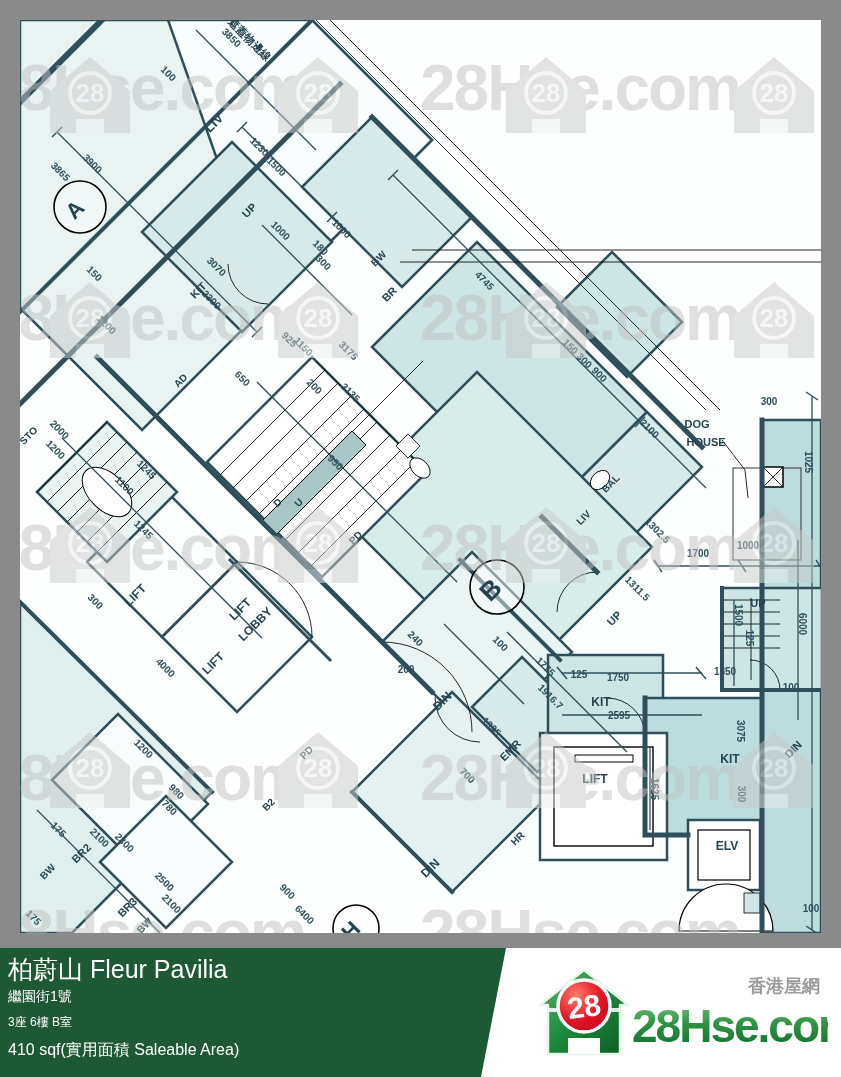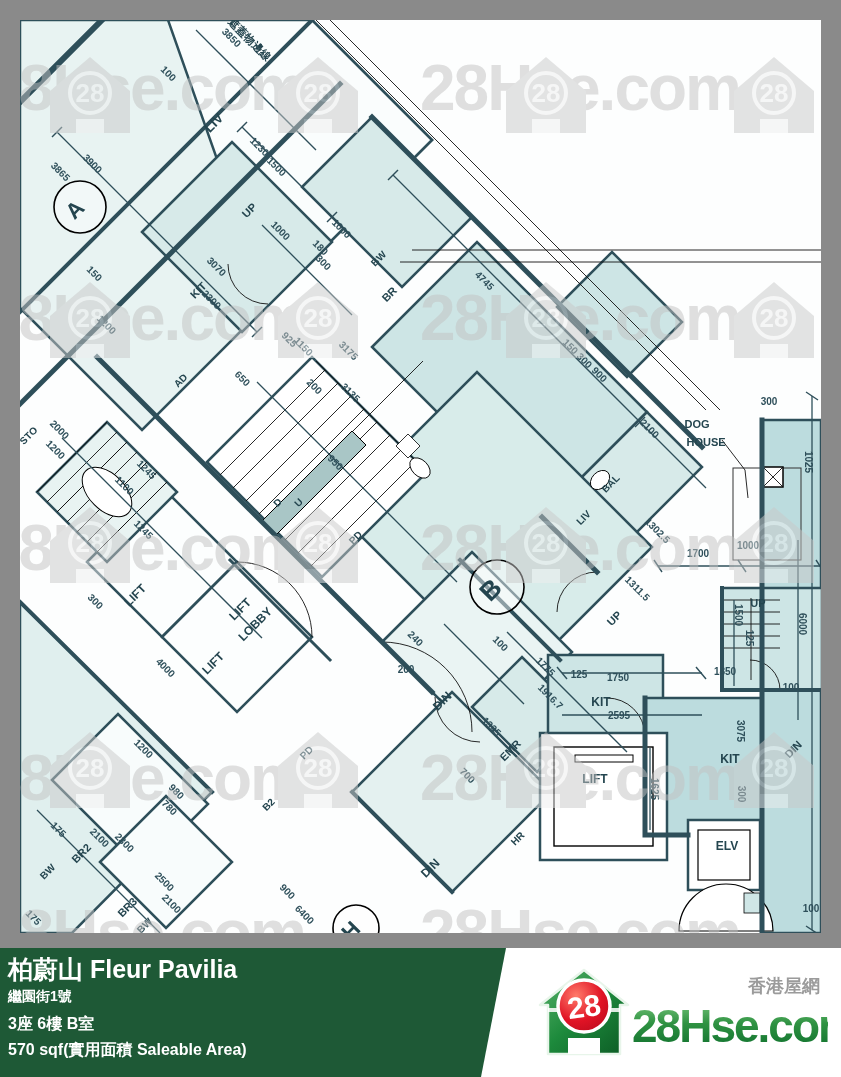--- a/index.html
+++ b/index.html
@@ -12,24 +12,24 @@
   .dimline{stroke:#2e4f5a;stroke-width:1.3;fill:none;}
   .tick{stroke:#2e4f5a;stroke-width:1.4;}
   .room-label{fill:#24454f;font-weight:bold;font-family:"Liberation Sans",sans-serif;}
   .dim-label{fill:#2e4f5a;font-weight:bold;font-family:"Liberation Sans",sans-serif;}
   .wm-text{fill:#c2c2c2;font-weight:bold;font-size:64px;letter-spacing:-2px;
            font-family:"Liberation Sans",sans-serif;}
   .marker-circle{fill:rgba(255,255,255,0.45);stroke:#000;stroke-width:1.6;}
   
   #footer-green{position:absolute;left:0;top:948px;width:841px;height:129px;
       background:#1e5936;clip-path:polygon(0 0,506px 0,481px 129px,0 129px);}
-  .ft{position:absolute;color:#fff;font-weight:bold;white-space:nowrap;}
+  .ft{position:absolute;color:#fff;font-weight:normal;white-space:nowrap;}
   #ft-title{left:8px;top:953px;font-size:25px;}
   #ft-addr{left:8px;top:988px;font-size:14px;}
-  #ft-unit{left:8px;top:1014px;font-size:16px;}
+  #ft-unit{left:8px;top:1014px;font-size:12px;}
   #ft-area{left:8px;top:1040px;font-size:16px;}
   #logo-svg{position:absolute;left:528px;top:958px;}
 </style>
 </head>
 <body>
 
 <div id="page">
 
 <svg id="plan-svg" width="841" height="948" viewBox="0 0 841 948">
   <defs>
@@ -404,21 +404,21 @@
     <rect x="0" y="0" width="841" height="20" fill="#8a8a8a"></rect>
     <rect x="821" y="0" width="20" height="948" fill="#8a8a8a"></rect>
     <rect x="0" y="933" width="841" height="15" fill="#8a8a8a"></rect>
   </g>
 </svg>
 
 <div id="footer-green"></div>
 <div class="ft" id="ft-title">柏蔚山 Fleur Pavilia</div>
 <div class="ft" id="ft-addr">繼園街1號</div>
 <div class="ft" id="ft-unit">3座 6樓 B室</div>
-<div class="ft" id="ft-area">570 sqf(實用面積 Saleable Area)</div>
+<div class="ft" id="ft-area">410 sqf(實用面積 Saleable Area)</div>
 
 <svg id="logo-svg" width="300" height="115" viewBox="0 0 300 115">
   <defs>
     <linearGradient id="gGreen" x1="0" y1="0" x2="1" y2="1">
       <stop offset="0" stop-color="#5cb46c"></stop>
           <stop offset="0.5" stop-color="#1d8a3c"></stop>
           <stop offset="1" stop-color="#0c5a24"></stop>
     </linearGradient>
     <radialGradient id="gRed" cx="0.35" cy="0.3" r="0.9">
       <stop offset="0" stop-color="#ff7a6a"></stop>

